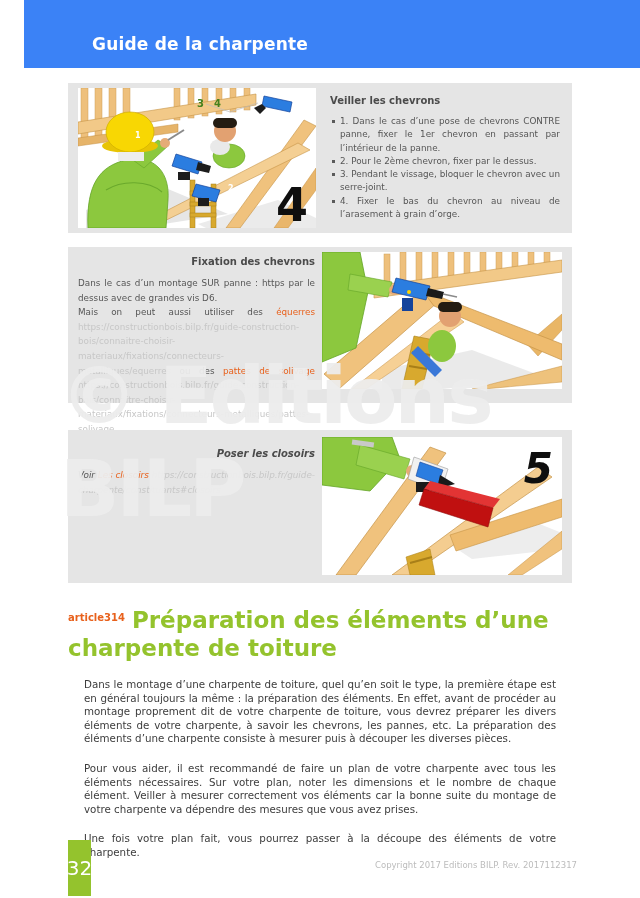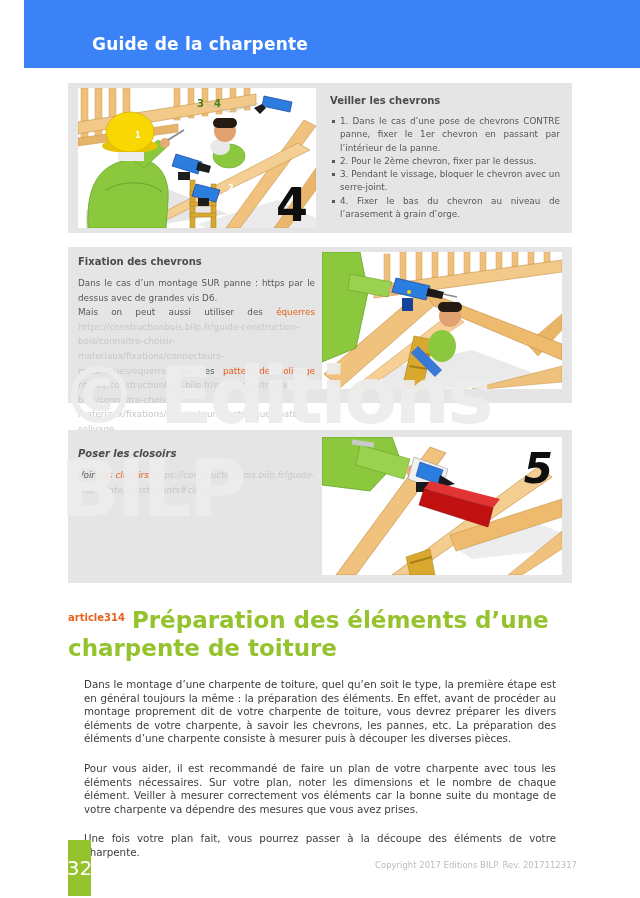--- a/index.html
+++ b/index.html
@@ -19,21 +19,21 @@
   .img-frame{position:absolute;background:#fff;}
   .if1{left:10px;top:5px;width:238px;height:140px;}
   .if2{left:254px;top:5px;width:240px;height:137px;}
   .if3{left:254px;top:7px;width:240px;height:138px;}
   .step-text{position:absolute;color:#565656;}
   .st1{left:262px;top:12px;width:230px;}
   .st2{left:10px;top:9px;width:237px;}
   .st3{left:10px;top:18px;width:237px;}
   .step h3{margin:0;font-size:10px;font-weight:bold;color:#4b4b4b;}
   .st1 h3{margin-bottom:9px;}
-  .st2 h3,.st3 h3{margin-bottom:9px;}
+  .st2 h3,.st3 h3{text-align:right;margin-bottom:9px;}
   .step ul{margin:0;padding:0;list-style:none;}
   .step li{position:relative;padding-left:10px;font-size:8.8px;line-height:13.3px;text-align:justify;}
   .step li::before{content:"";position:absolute;left:2px;top:5px;width:3px;height:3px;background:#5a5a5a;}
   .step p{margin:0;font-size:8.8px;line-height:14.6px;text-align:justify;overflow-wrap:anywhere;}
   .lnk{color:#e8611c;cursor:pointer;}
   .url{color:#c7c7c7;}
   
   .watermark{
     position:absolute;left:60px;top:350px;z-index:6;pointer-events:none;
     font-weight:bold;font-size:78px;line-height:93px;letter-spacing:-3px;

